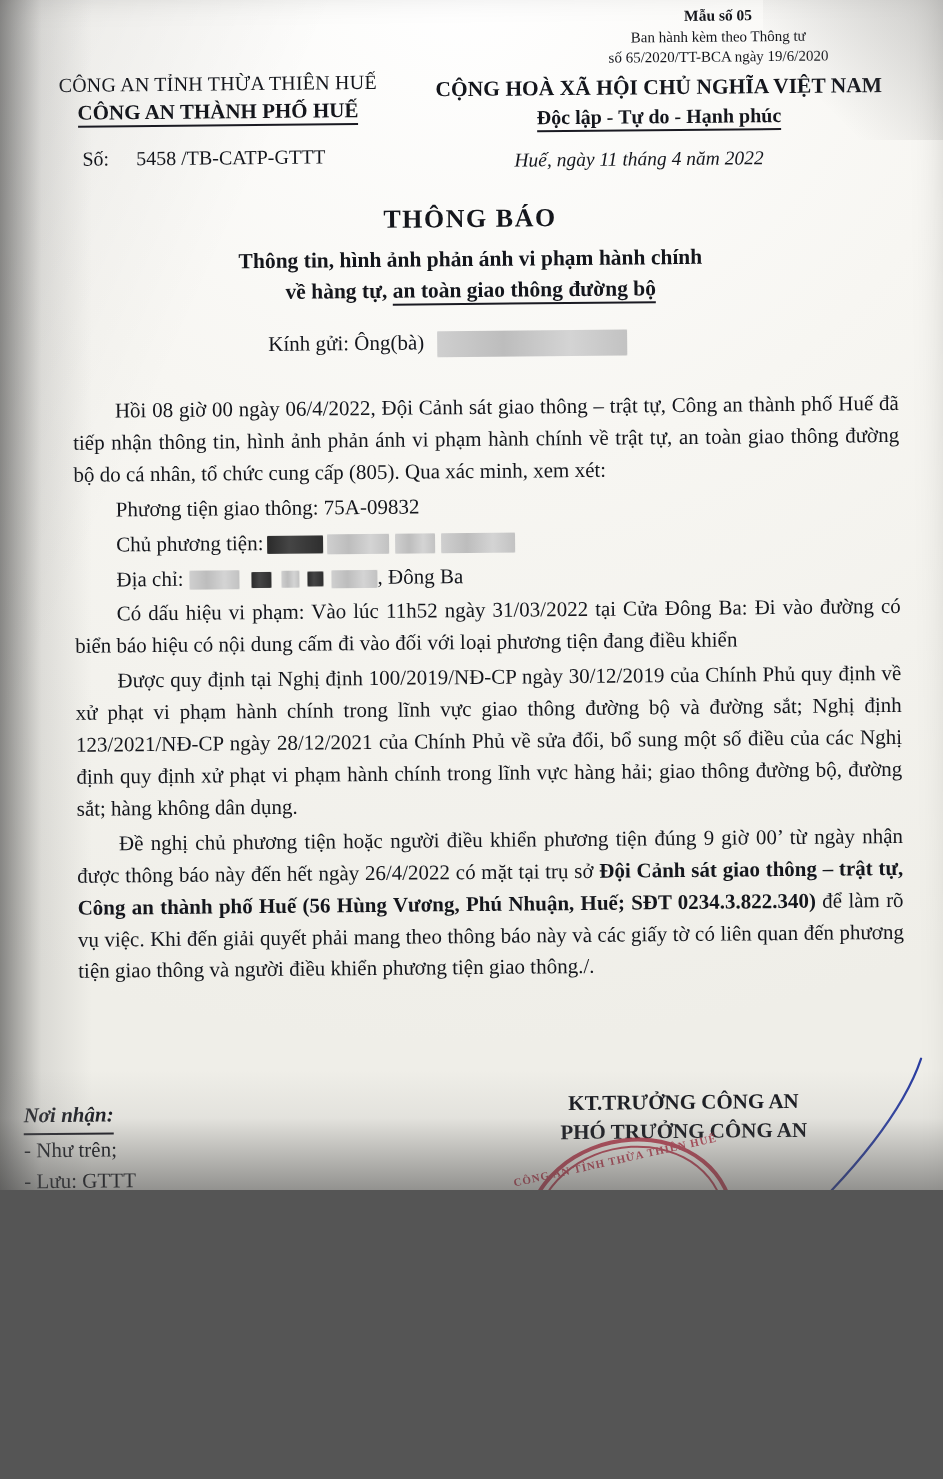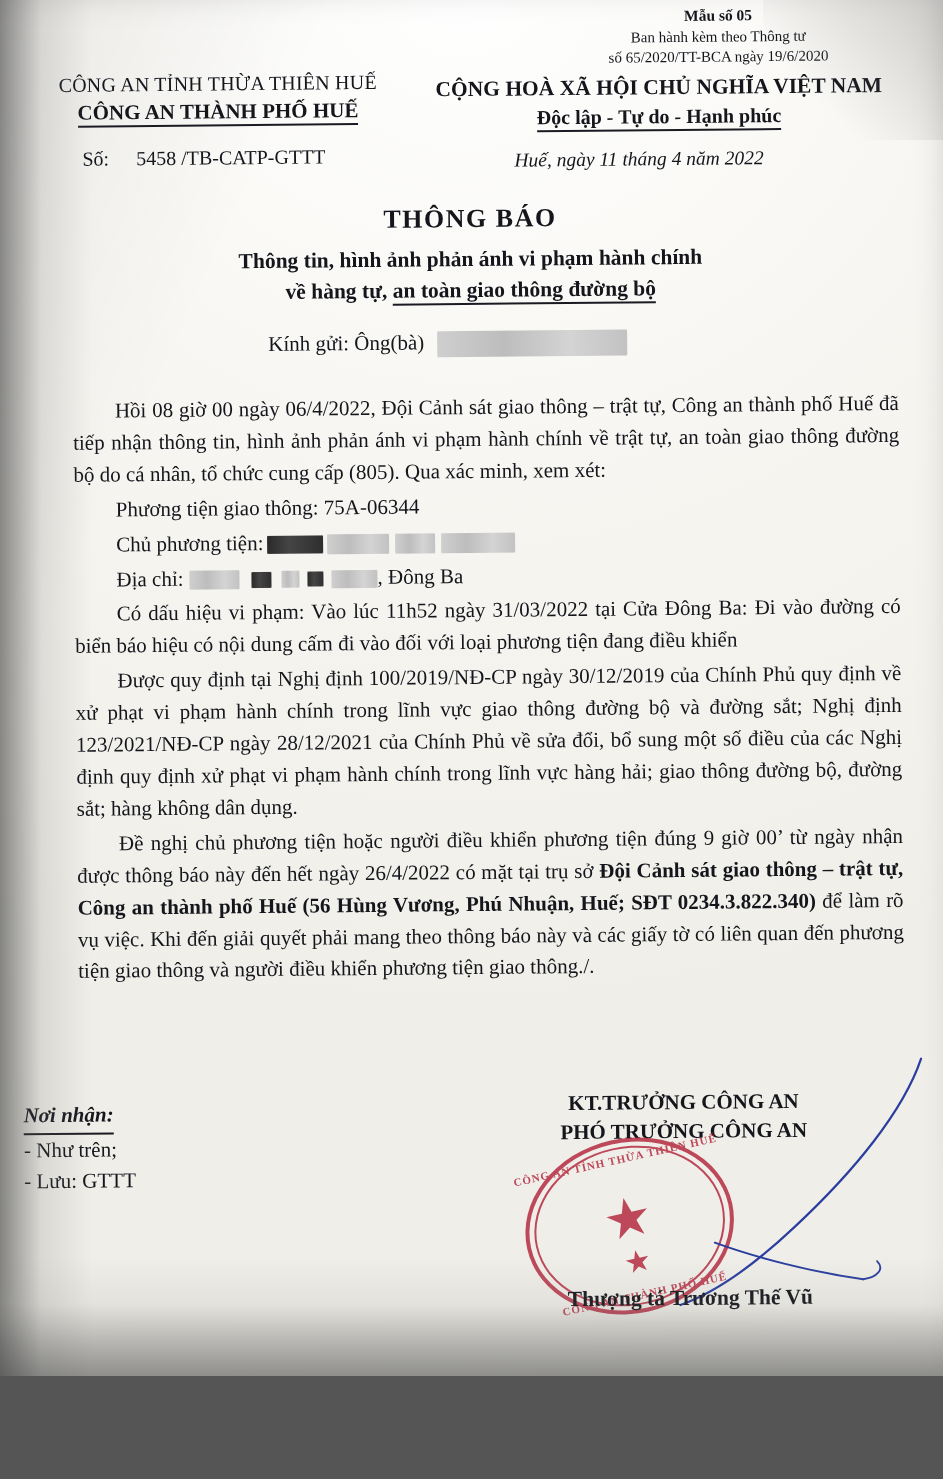--- a/index.html
+++ b/index.html
@@ -3,21 +3,21 @@
 <meta charset="utf-8">
 <style>
   html, body {
     margin: 0;
     padding: 0;
     background: #555;
   }
   .page {
     position: relative;
     width: 943px;
-    height: 1376px;
+    height: 1190px;
     overflow: hidden;
     background: #d8d6cf;
     font-family: "Liberation Serif", serif;
     color: #14161c;
   }
   
   .paper {
     position: absolute;
     left: -14px;
     top: -20px;
@@ -330,21 +330,21 @@
     <div class="recipient">
       <span>Kính gửi: Ông(bà)</span>
       <span class="redact" style="width:190px;height:26px;margin-left:8px;"></span>
     </div>
 
     <div class="body">
       <p>Hồi 08 giờ 00 ngày 06/4/2022, Đội Cảnh sát giao thông – trật tự, Công an thành phố Huế đã tiếp nhận thông tin, hình ảnh phản ánh vi phạm hành chính về trật tự, an toàn giao thông đường bộ do cá nhân, tổ chức cung cấp (805). Qua xác minh, xem xét:</p>
 
       <p class="sub">
         <span>Phương tiện giao thông:</span>
-        <span>75A-06344</span>
+        <span>75A-09832</span>
       </p>
 
       <p class="sub">
         <span>Chủ phương tiện:</span><span class="redact dark" style="width:56px;height:18px;margin-left:4px;"></span><span class="redact" style="width:62px;height:20px;margin-left:4px;"></span><span class="redact" style="width:40px;height:20px;margin-left:6px;"></span><span class="redact" style="width:74px;height:20px;margin-left:6px;"></span>
       </p>
 
       <p class="sub">
         <span>Địa chỉ:</span><span class="redact" style="width:50px;height:19px;margin-left:6px;"></span><span class="redact dark" style="width:20px;height:16px;margin-left:12px;"></span><span class="redact" style="width:18px;height:17px;margin-left:10px;"></span><span class="redact dark" style="width:16px;height:15px;margin-left:8px;"></span><span class="redact" style="width:46px;height:18px;margin-left:8px;"></span><span>, Đông Ba</span>
       </p>
 

